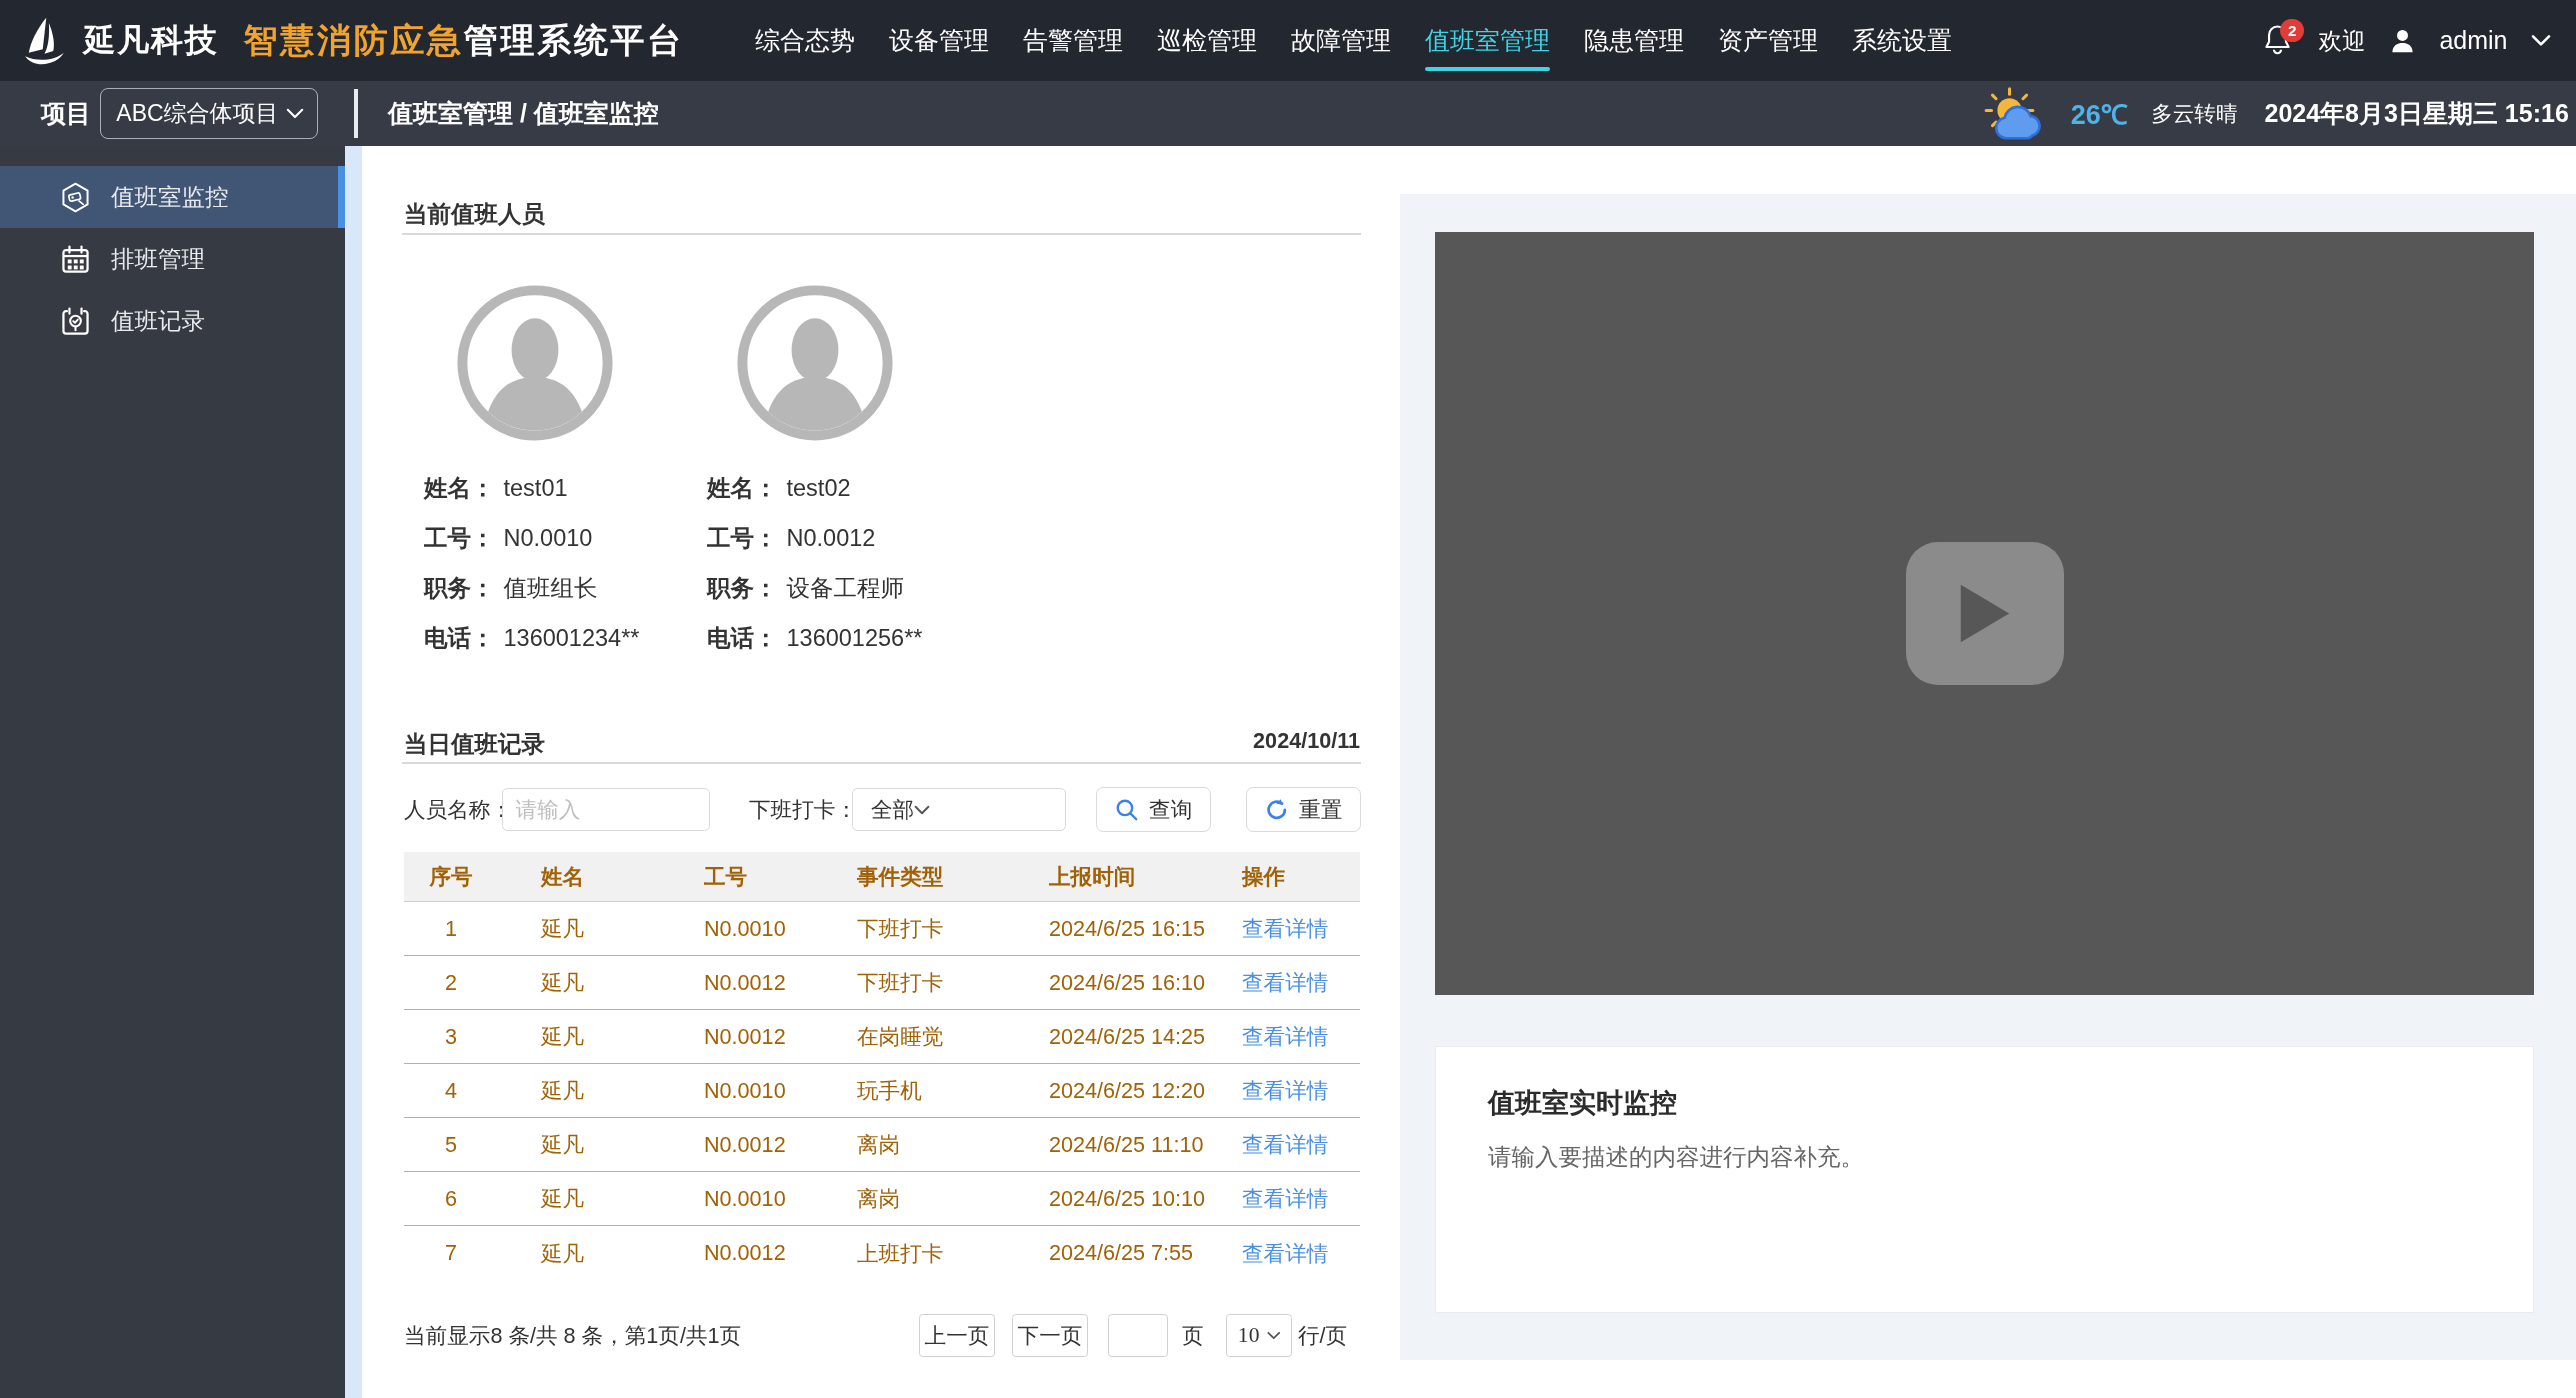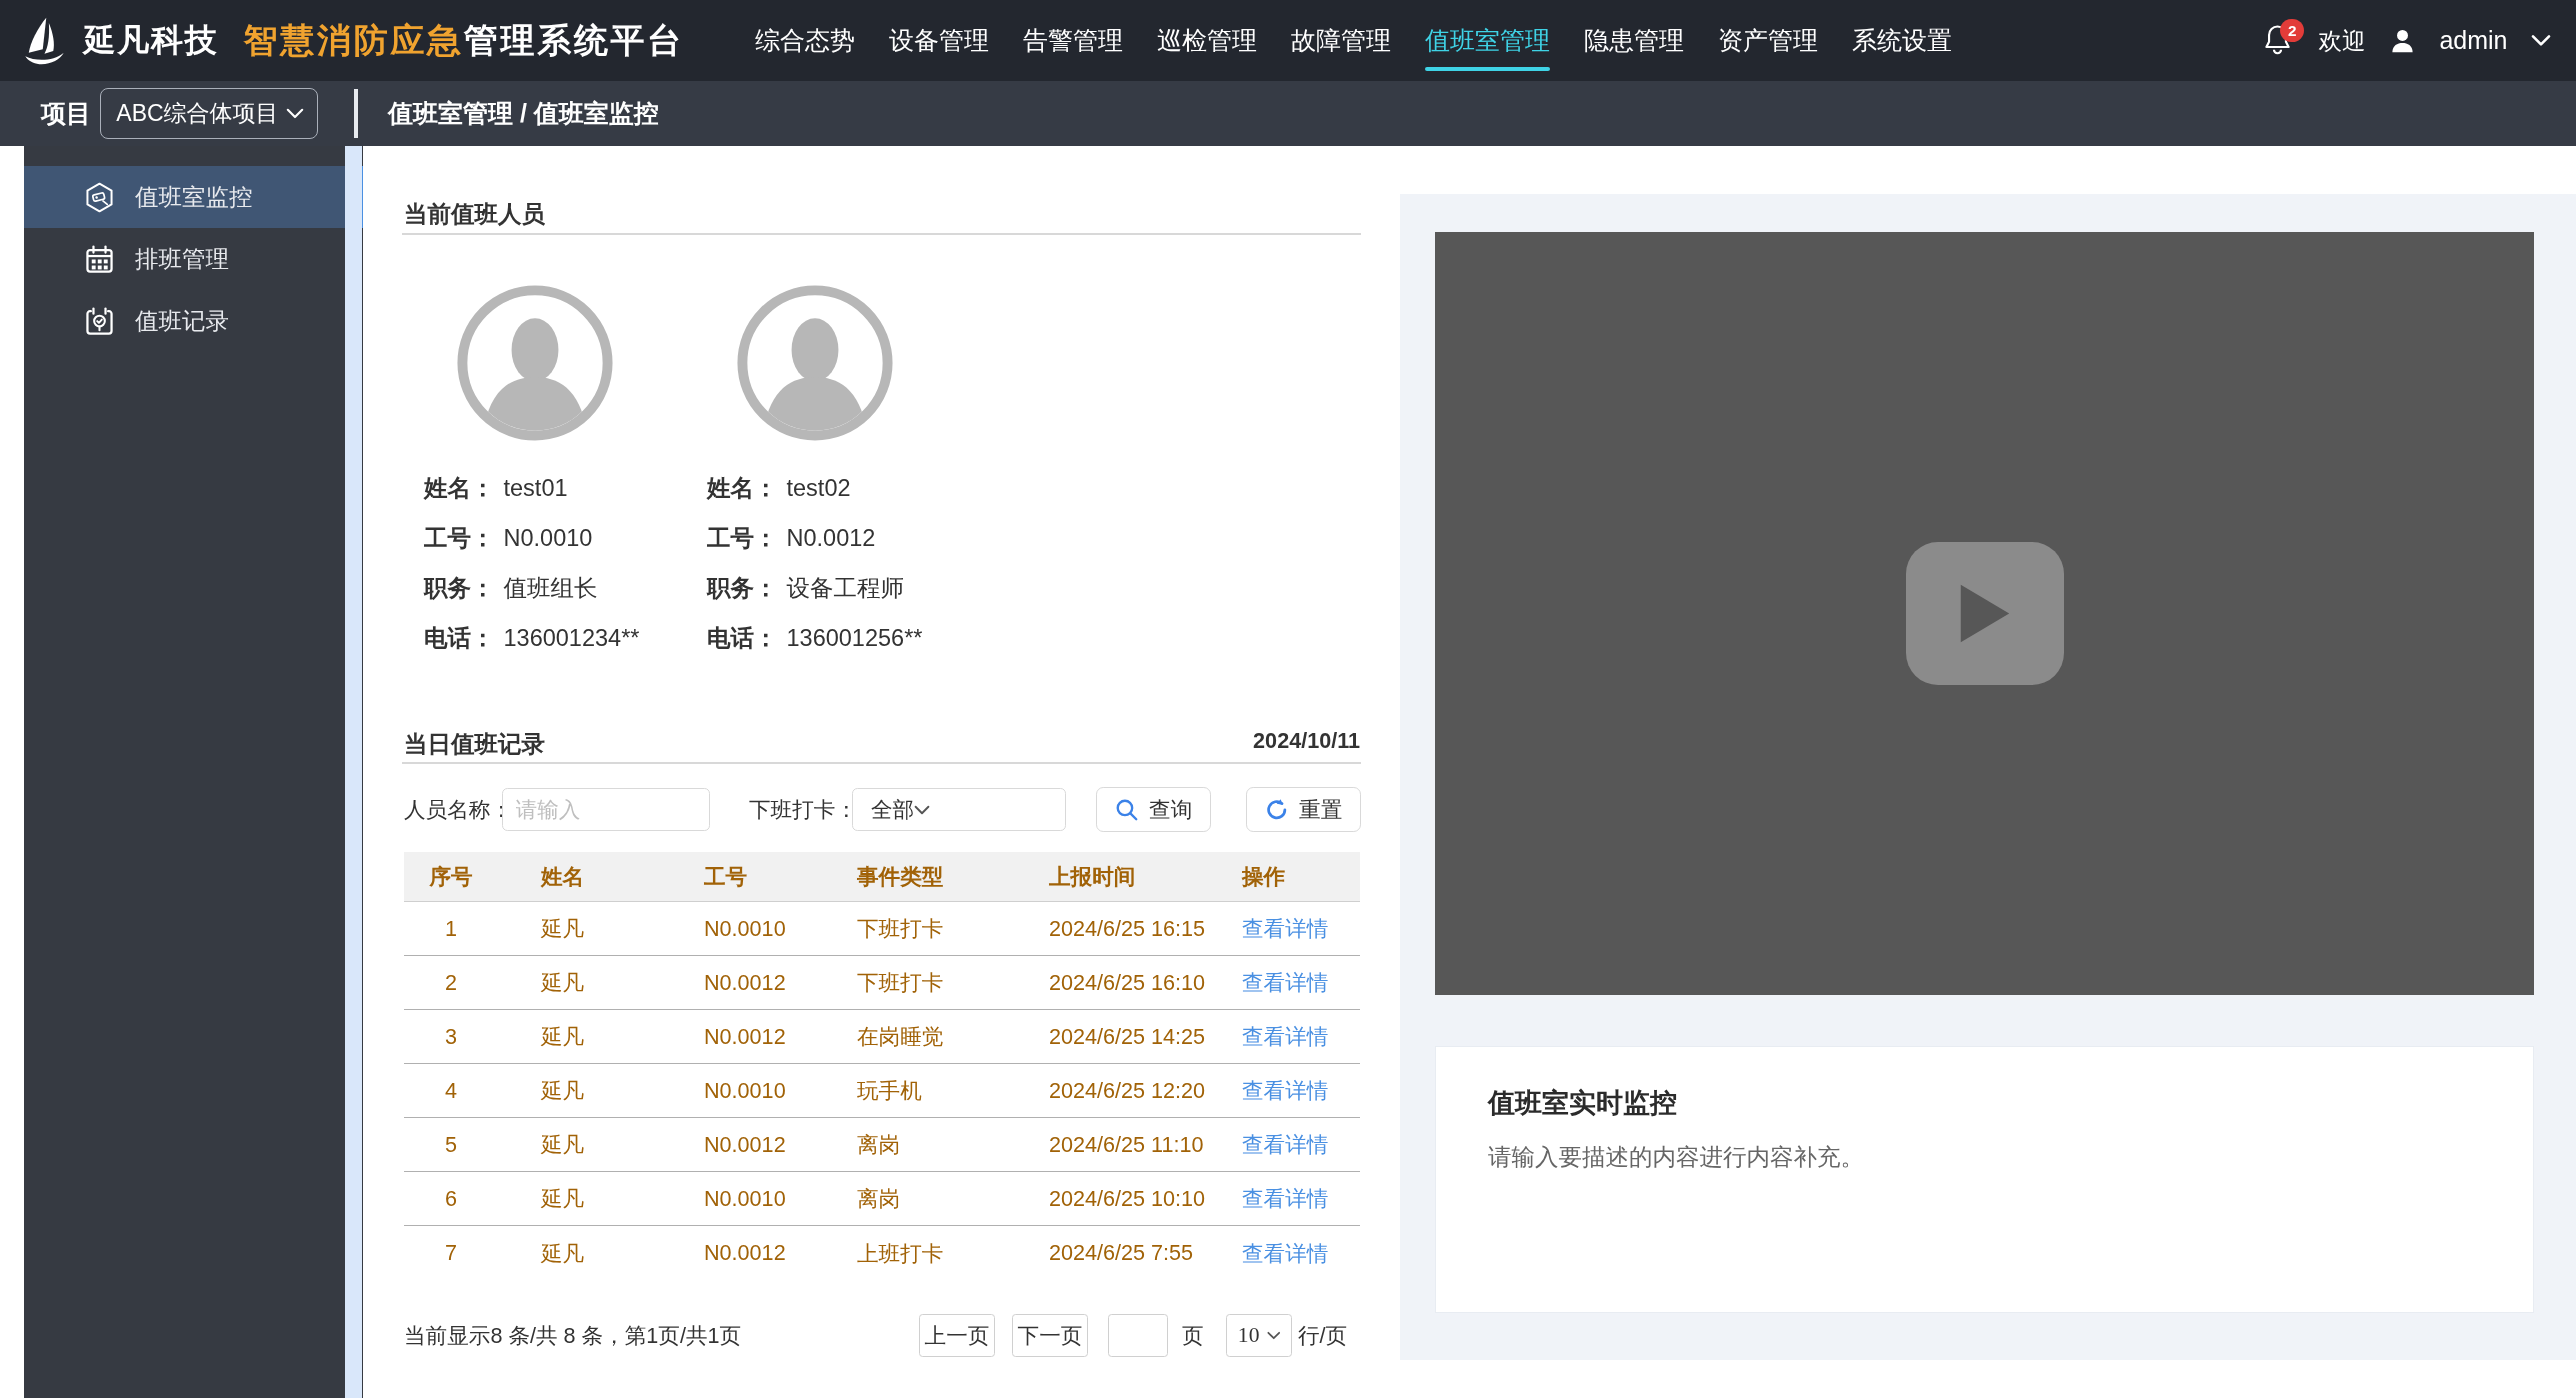--- a/index.html
+++ b/index.html
@@ -29,21 +29,21 @@
   .proj-select { position:absolute; left:100px; top:7.2px; width:218px; height:51px; border:1.8px solid #aab0ba; border-radius:8px; display:flex; align-items:center; justify-content:space-between; padding:0 12.6px 0 15.3px; cursor:pointer; }
   .proj-select .val { color:#fff; font-size:23px; }
   .vdivider { position:absolute; left:354px; top:8px; width:3.6px; height:49px; background:#e8ebf0; }
   .breadcrumb { position:absolute; left:388px; top:0; height:65px; display:flex; align-items:center; color:#fff; font-size:25px; font-weight:700; }
   .weather { position:absolute; right:7.2px; top:0; height:65px; display:flex; align-items:center; }
   .weather .temp { color:#4fb3ea; font-size:27px; font-weight:700; margin:0 23.5px 0 12.6px; }
   .weather .cond { color:#fff; font-size:21.6px; margin-right:27px; }
   .weather .datetime { color:#fff; font-size:25px; font-weight:700; }
 
   
-  .sidebar { position:absolute; left:0; top:146px; width:345px; height:1252px; background:#363a42; padding-top:20px;margin-left:24px; }
+  .sidebar { position:absolute; left:0; top:146px; width:345px; height:1252px; background:#363a42; padding-top:20px; }
   .side-item { position:relative; height:62px; display:flex; align-items:center; cursor:pointer; }
   .side-item .sicon { position:absolute; left:60px; width:31px; height:31px; }
   .side-item .slabel { position:absolute; left:111px; color:#e8eaee; font-size:23.5px; }
   .side-item.active { background:#405674; }
   .side-item.active::after { content:""; position:absolute; right:0; top:0; bottom:0; width:7.2px; background:#4a90e2; }
 
   
   .vtrack { position:absolute; left:345px; top:146px; width:17px; height:1252px; background:#d9e7fa; }
   .band-top { position:absolute; left:363px; top:146px; width:2213px; height:21px; background:#dbe8fb; }
   .band-bottom { position:absolute; left:363px; top:1390px; width:2213px; height:8px; background:#d9e7fa; }
@@ -152,20 +152,37 @@
     <div class="proj-label">项目</div>
     <div class="proj-select">
       <span class="val">ABC综合体项目</span>
       <svg width="18" height="10.8" viewBox="0 0 20 12">
         <path d="M2 2 l8 8 8-8" fill="none" stroke="#fff" stroke-width="2.4" stroke-linecap="round" stroke-linejoin="round"></path>
       </svg>
     </div>
     <div class="vdivider"></div>
     <div class="breadcrumb">值班室管理 / 值班室监控</div>
 
+    <div class="weather">
+      <svg width="79" height="56" viewBox="0 0 88 62">
+        <g stroke="#f3b73e" stroke-width="3.4" stroke-linecap="round">
+          <line x1="34" y1="3" x2="34" y2="9"></line>
+            <line x1="15" y1="10" x2="19" y2="14"></line>
+          <line x1="8" y1="27" x2="14" y2="27"></line>
+            <line x1="15" y1="44" x2="19" y2="40"></line>
+          <line x1="53" y1="10" x2="49" y2="14"></line>
+            <line x1="60" y1="27" x2="54" y2="27"></line>
+        </g>
+        <circle cx="34" cy="27" r="13.5" fill="#f3b73e"></circle>
+        <path d="M30 58 a11.5 11.5 0 0 1 -1.5 -22.8 a15 15 0 0 1 29 -1.8 a11 11 0 0 1 1.8 21.6 a12 12 0 0 1 -4.3 3 Z" fill="#5f9cf0" stroke="#2e6fd8" stroke-width="3"></path>
+      </svg>
+      <span class="temp">26℃</span>
+      <span class="cond">多云转晴</span>
+      <span class="datetime">2024年8月3日星期三 15:16</span>
+    </div>
   </div>
 
   <div class="sidebar">
     <div class="side-item active">
       <svg class="sicon" viewBox="0 0 36 36">
         <path d="M18 2 L32 10 V26 L18 34 L4 26 V10 Z" fill="none" stroke="#fff" stroke-width="2.3" stroke-linejoin="round"></path>
         <g transform="rotate(-14 18 17)">
           <rect x="10.5" y="13.5" width="13" height="7.5" rx="2" fill="none" stroke="#fff" stroke-width="2"></rect>
           <circle cx="14.5" cy="17.2" r="1.5" fill="#fff"></circle>
         </g>

